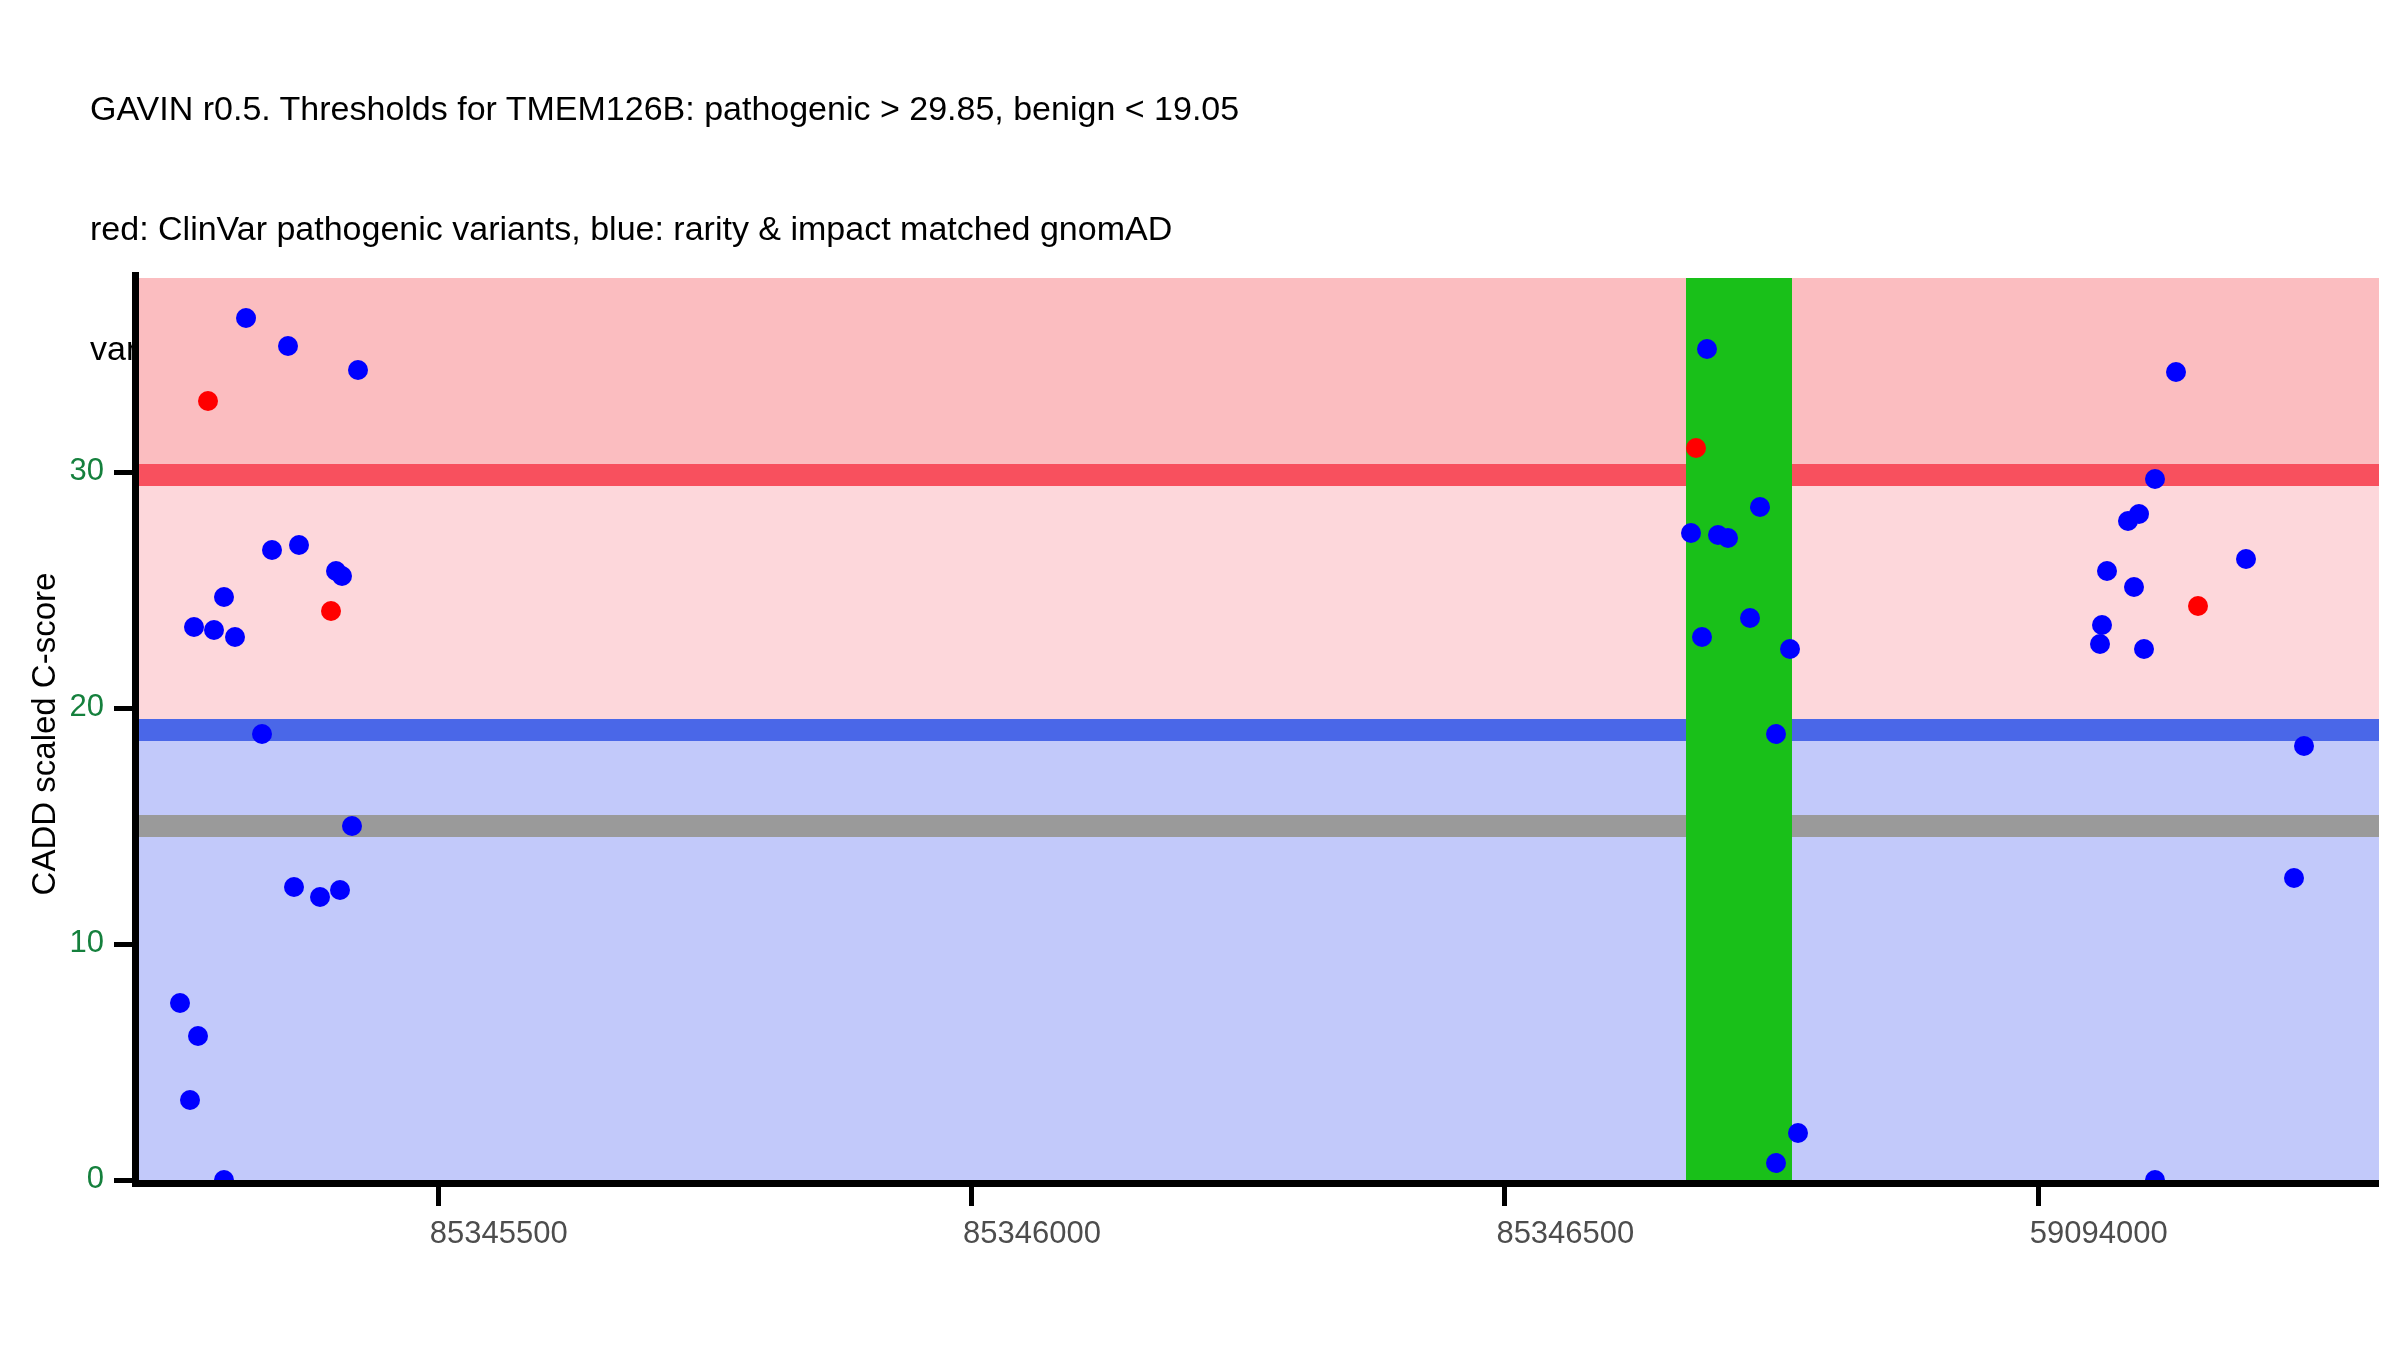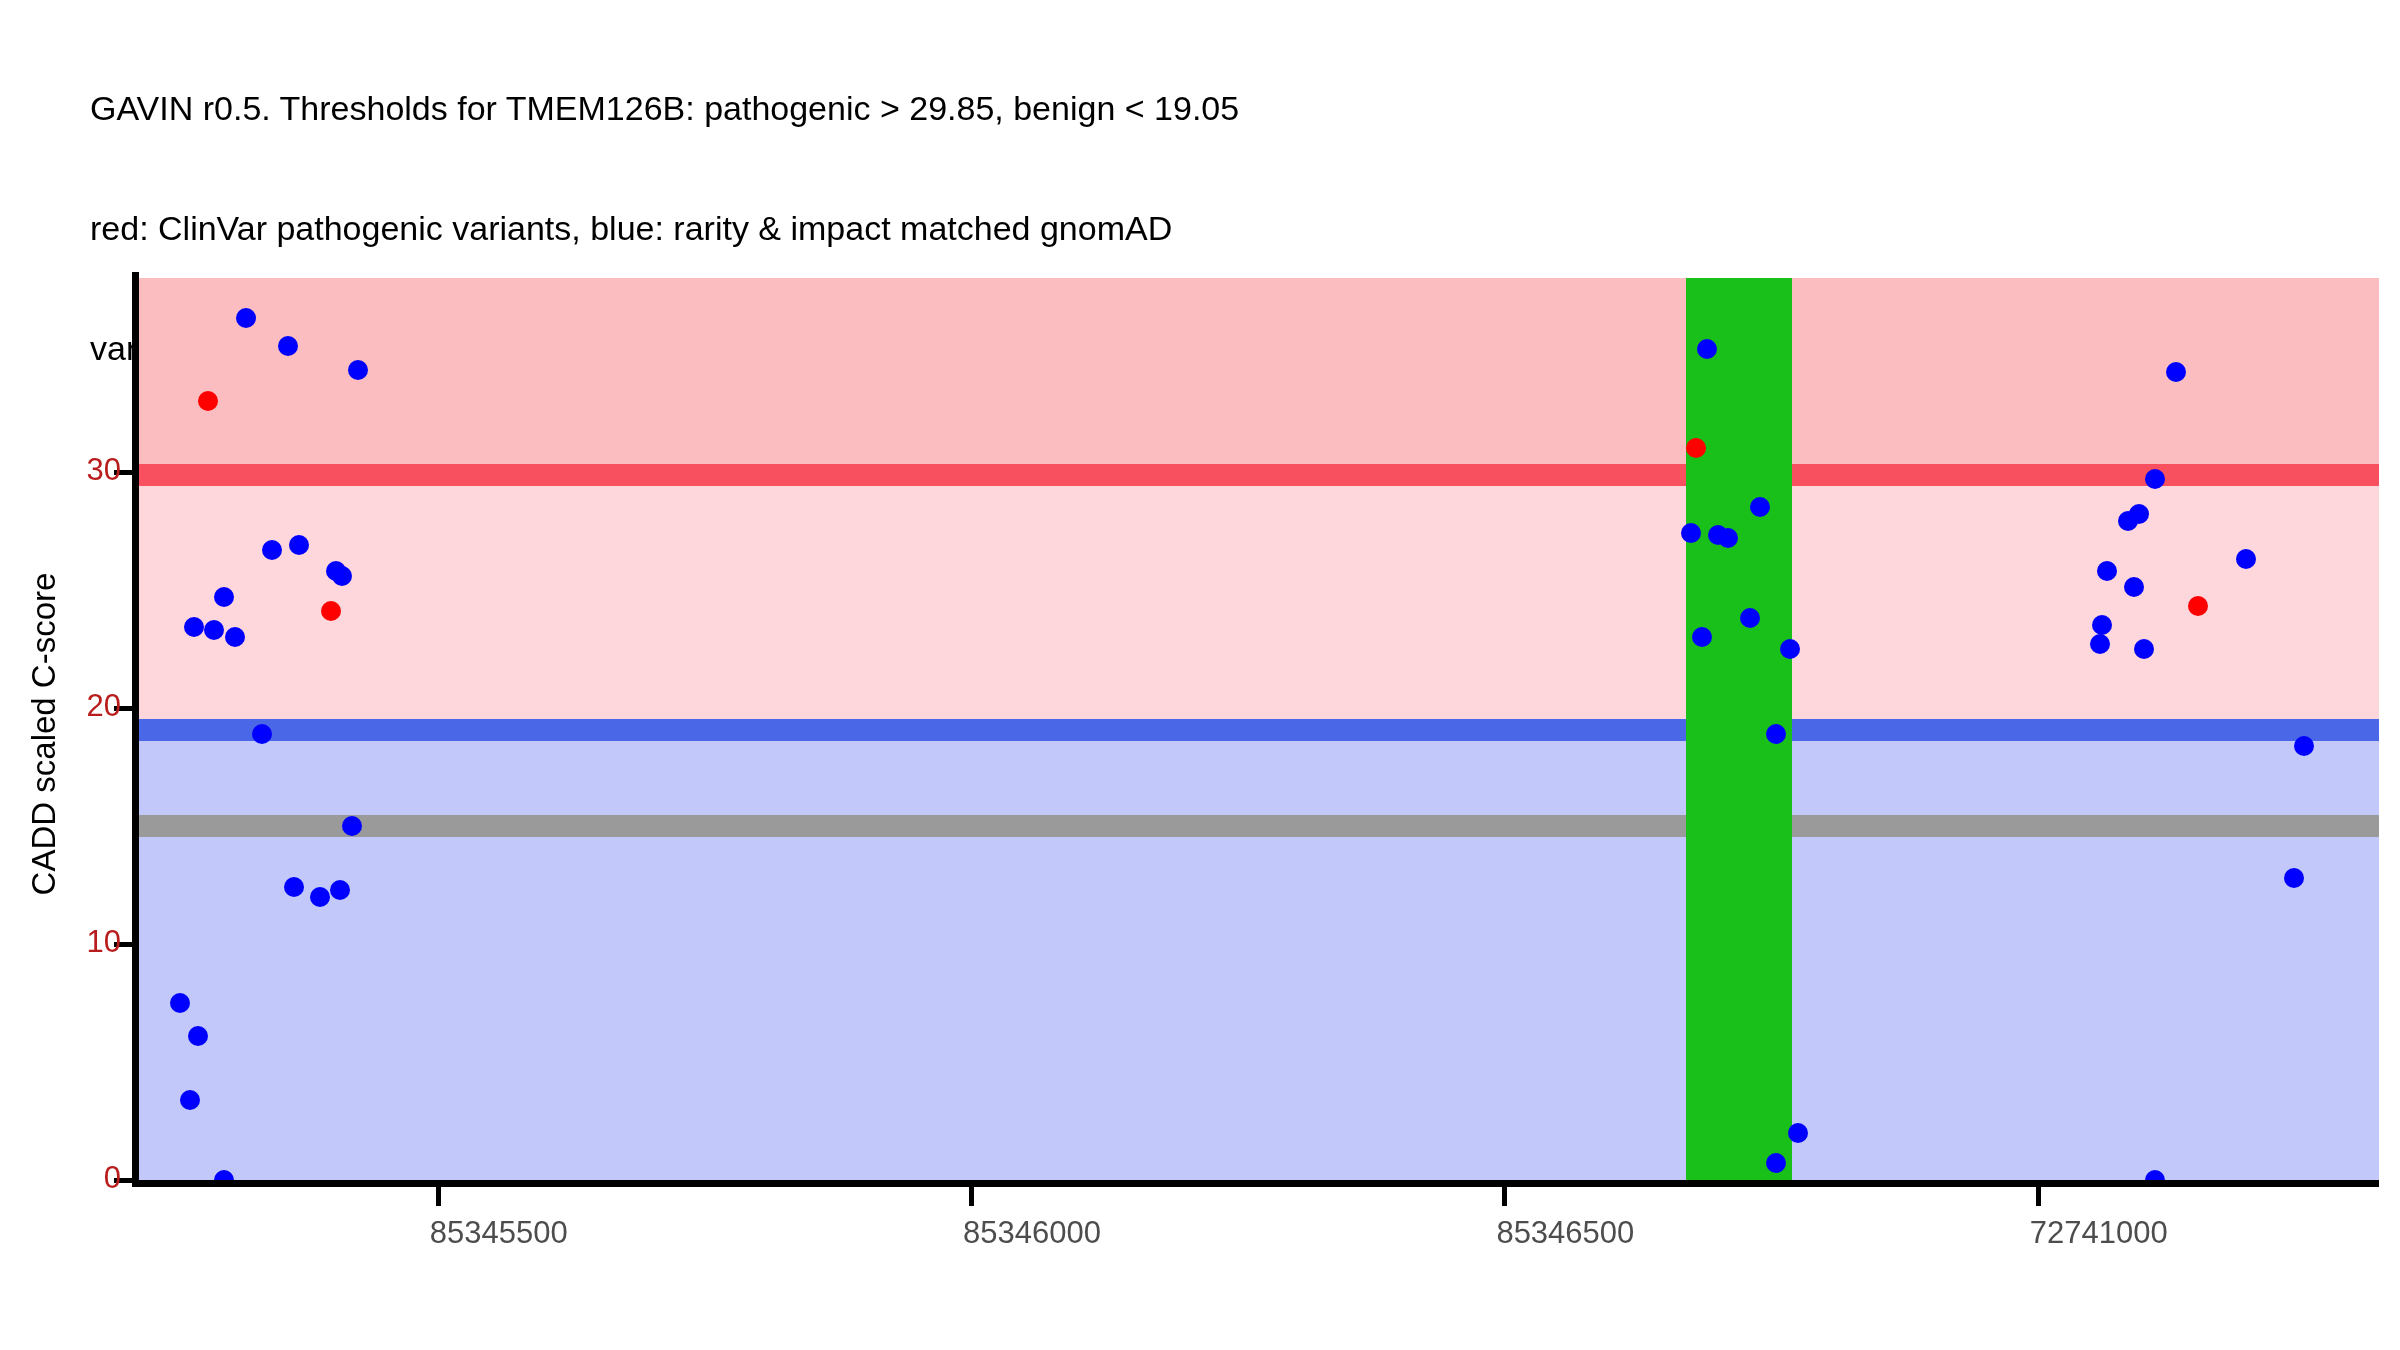--- a/index.html
+++ b/index.html
@@ -112,25 +112,25 @@
   }
   .tick-y {
     position: absolute;
     left: 114px;
     width: 19px;
     height: 5px;
     background: #000000;
   }
   .ytl {
     position: absolute;
-    left: 17px;
+    left: 0;
     width: 104px;
     text-align: right;
     font-size: 31px;
-    color: #b91c1c;
+    color: #15803d;
   }
   .tick-x {
     position: absolute;
     top: 1187px;
     width: 5px;
     height: 19px;
     background: #000000;
   }
   .xtl {
     position: absolute;
@@ -225,18 +225,18 @@
       <div class="ytl" style="top: 451.623px;">30</div>
     </div>
   <div id="x-ticks">
       <div class="tick-x" style="left: 435.667px;"></div>
       <div class="xtl" style="left: 437.667px;">85345500</div>
       <div class="tick-x" style="left: 969px;"></div>
       <div class="xtl" style="left: 971px;">85346000</div>
       <div class="tick-x" style="left: 1502.33px;"></div>
       <div class="xtl" style="left: 1504.33px;">85346500</div>
       <div class="tick-x" style="left: 2035.67px;"></div>
-      <div class="xtl" style="left: 2037.67px;">72741000</div>
+      <div class="xtl" style="left: 2037.67px;">59094000</div>
     </div>
 
   <div id="y-axis-title">CADD scaled C-score</div>
 
 </div>
 
 </body></html>

